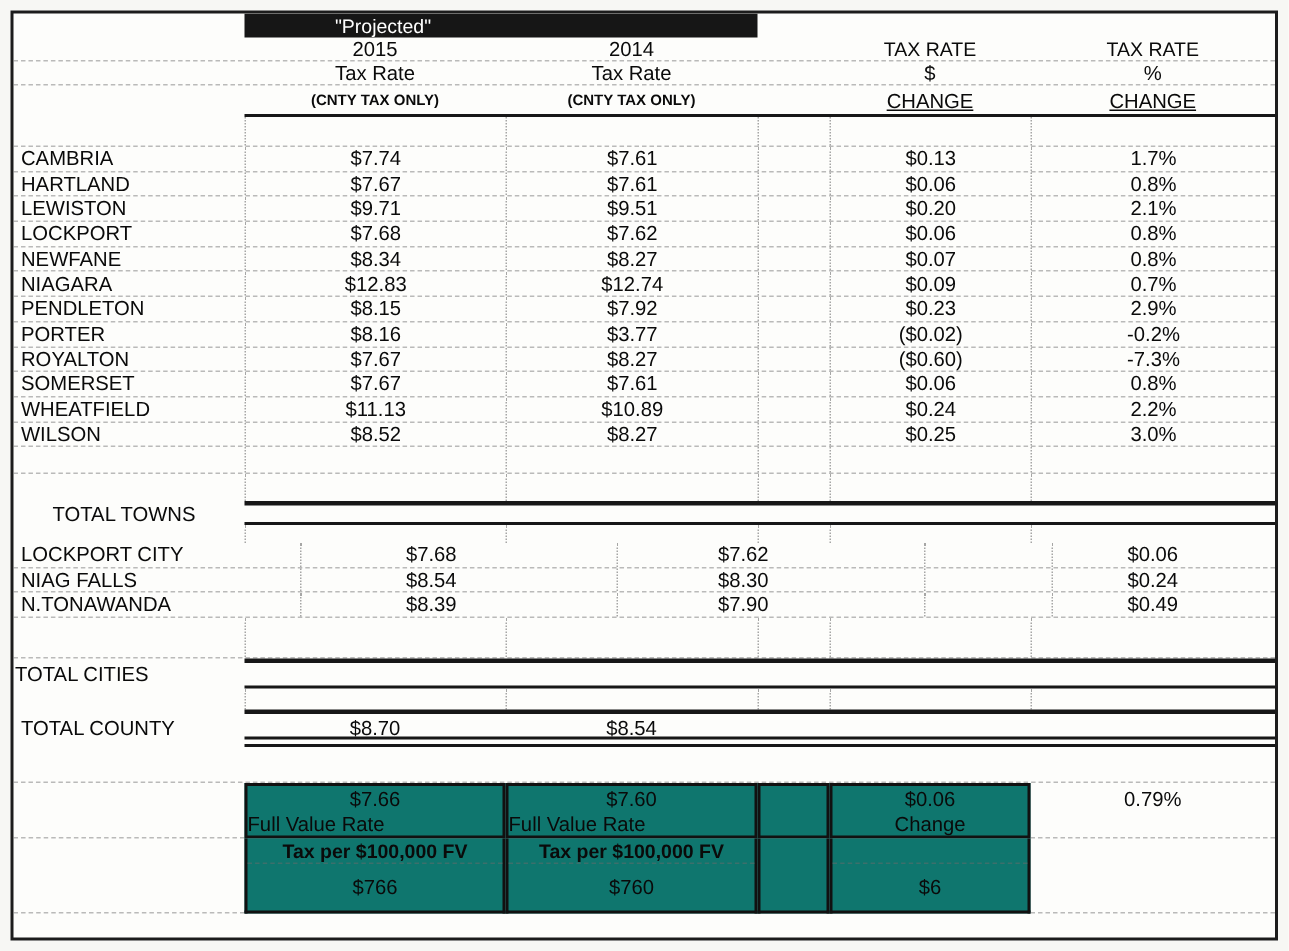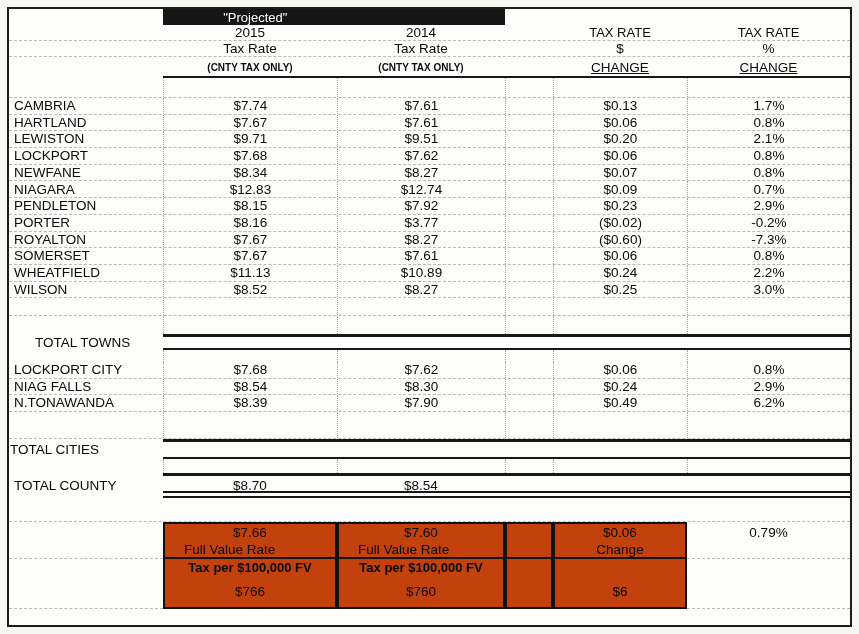--- a/index.html
+++ b/index.html
@@ -6,34 +6,34 @@
   html,body { width:859px; height:634px; }
   body { background:#f7f7f4; font-family:"Liberation Sans", sans-serif; color:#0a0a0a; position:relative; }
   .sheet { position:absolute; left:7px; top:7px; width:845px; height:620px;
            border:2.5px solid #1c1c1c; background:#fdfdfb; display:flex; flex-direction:column; overflow:hidden; }
   .row { display:grid; grid-template-columns:154px 174px 168px 48px 134px 1fr; position:relative; flex:0 0 auto; }
   .c { display:flex; align-items:center; justify-content:center; font-size:13.5px; line-height:1; white-space:nowrap; }
   .name { justify-content:flex-start; padding-left:5px; }
   .v { border-left:1px dotted rgba(80,80,80,.5); }
   .gl { border-bottom:1px dashed rgba(105,105,105,.45); }
   .t { height:16.7px; }
-  .ct { height:16.6px; }
+  .ct { height:16.6px;gap:37px; }
   .hl { position:absolute; left:154px; right:0; height:2.5px; background:#171717; }
   .hl.top { top:0; } .hl.bot { bottom:0; }
   .hld { position:absolute; left:154px; right:0; bottom:0; height:7px;
          border-top:2.5px solid #171717; border-bottom:2.5px solid #171717; }
   .banner { grid-column:2/4; background:#161616; color:#fff; font-size:13px; display:flex; align-items:center; }
   .banner span { width:54%; text-align:center; }
   .sub { font-size:10px; font-weight:700; }
   .und { text-decoration:underline; }
   .sec-label { font-size:13.5px; display:flex; align-items:center; }
-  .box { border:2.5px solid #111; display:flex; flex-direction:column; background:#c2410c; }
+  .box { border:2.5px solid #111; display:flex; flex-direction:column; background:#0f766e; }
   .box.bt { border-top:none; }
   .bval { height:17px; display:flex; align-items:center; justify-content:center; font-size:13.5px; }
-  .blab { flex:1; display:flex; align-items:center; padding-left:19px; font-size:13.5px; }
+  .blab { flex:1; display:flex; align-items:center; padding-left:0; font-size:13.5px; }
   .blab.ctr { justify-content:center; padding-left:0; }
   .plab { height:17px; display:flex; align-items:center; justify-content:center; font-size:13px;
           border-bottom:1px dashed rgba(105,105,105,.5);font-weight:bold; }
   .pval { flex:1; display:flex; align-items:center; justify-content:center; font-size:13.5px; }
   .topcell { align-items:flex-start; padding-top:4px; }
 </style>
 </head>
 <body>
 
 <div class="sheet">

